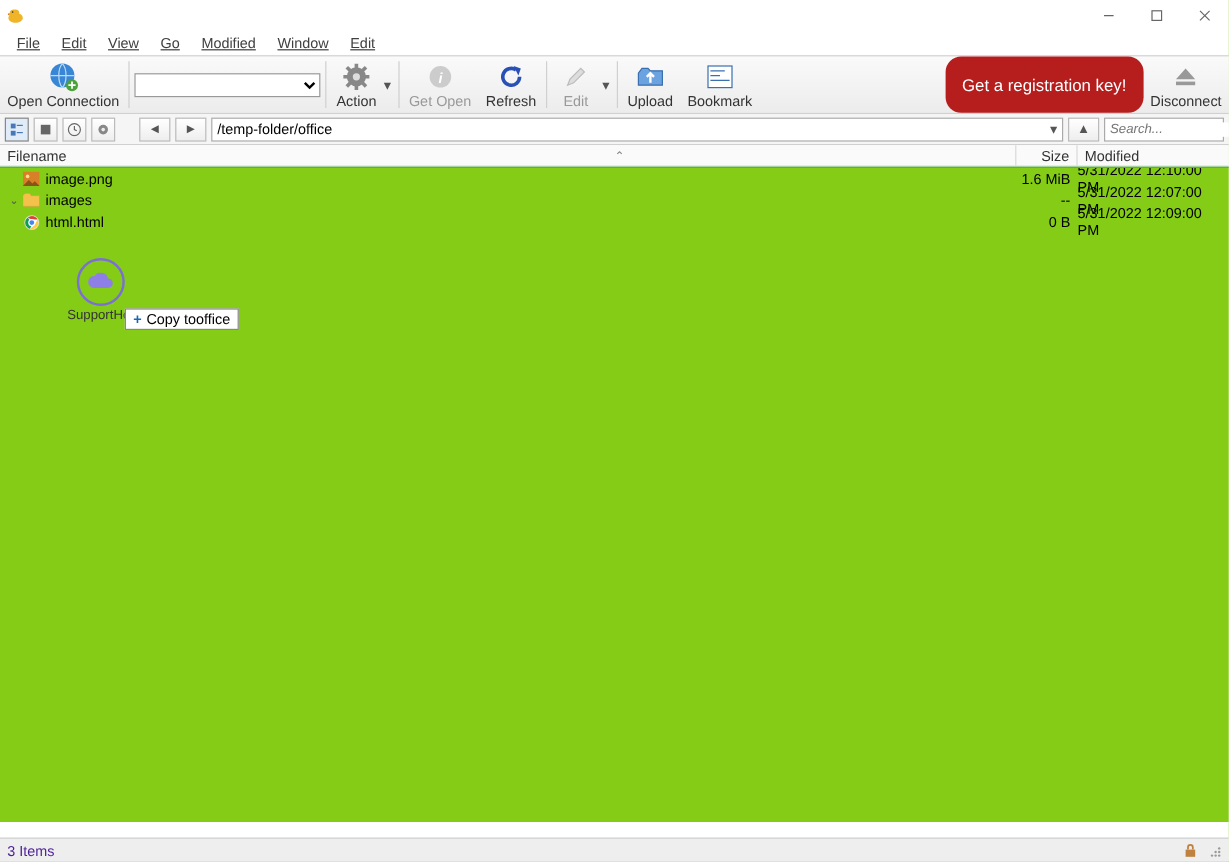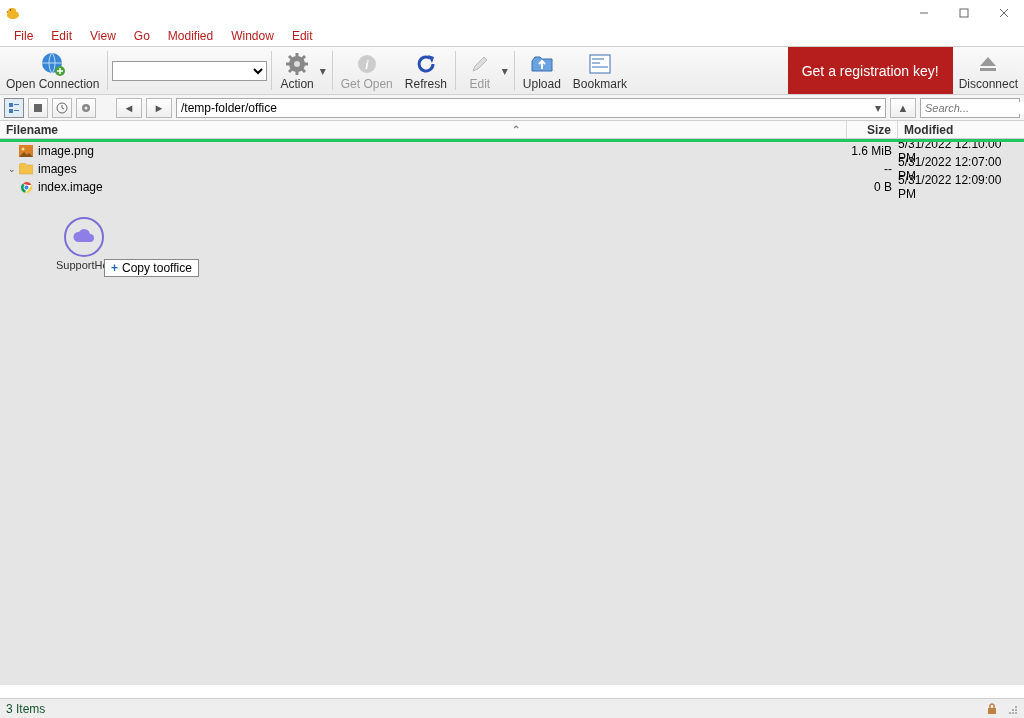--- a/index.html
+++ b/index.html
@@ -4,63 +4,63 @@
 <style>
 * { margin: 0; padding: 0; box-sizing: border-box; font-family: "Segoe UI", Tahoma, sans-serif; font-size: 12px; }
 body { width: 1024px; height: 718px; background: #fff; overflow: hidden; position: relative; }
 
 .titlebar { height: 26px; display: flex; align-items: center; padding-left: 6px; }
 .titlebar .app-icon { width: 16px; height: 16px; }
 .titlebar-buttons { margin-left: auto; display: flex; }
 .titlebar-buttons .btn { width: 40px; height: 26px; display: flex; align-items: center; justify-content: center; color: #666; }
 
 .menubar { height: 20px; display: flex; align-items: center; padding-left: 6px; gap: 2px; }
-.menubar .menu-item { padding: 2px 8px; color: #b91c1c; }
+.menubar .menu-item { padding: 2px 8px; color: #404040; text-decoration: underline; }
 
 .toolbar { height: 49px; border-top: 1px solid #d0d0d0; border-bottom: 1px solid #d0d0d0; background: linear-gradient(#fafafa,#ececec); display: flex; align-items: stretch; }
 .toolbar .tool { display: flex; flex-direction: column; align-items: center; justify-content: center; padding: 2px 6px; min-width: 44px; color: #333; }
 .toolbar .tool.disabled { color: #999; }
 .toolbar .tool .ico { width: 26px; height: 26px; display: flex; align-items: center; justify-content: center; }
 .toolbar .sep { width: 1px; background: #d0d0d0; margin: 4px 2px; }
 .toolbar .quick-connect { width: 155px; align-self: center; margin: 0 2px; display:flex; }
 .toolbar .quick-connect select { flex:1; height:20px; border:1px solid #999; background:#fff; }
 .toolbar .drop { width:10px; align-self:center; color:#555; }
-.toolbar .reg-btn { align-self: stretch; background: #b61e1e; color: #fff; display: flex; align-items: center; padding: 0 14px; font-size: 14px; }
+.toolbar .reg-btn { align-self: stretch; background: #b61e1e; color: #fff; display: flex; align-items: center; padding: 0 14px; font-size: 14px; border-radius: 13px; }
 .toolbar .spacer { flex: 1; }
 
 .navbar { height: 26px; border-bottom: 1px solid #d0d0d0; background: #f5f5f5; display: flex; align-items: center; gap: 4px; padding: 0 4px; }
 .navbar .sqbtn { width: 20px; height: 20px; border: 1px solid #bbb; background: linear-gradient(#fff,#eee); display: flex; align-items: center; justify-content: center; color:#555; font-size:11px; }
 .navbar .sqbtn.active { border-color: #888; background:#e0ecf7; }
 .navbar .gap { width: 12px; }
 .navbar .path { flex: 1; height: 20px; border: 1px solid #aaa; background: #fff; padding: 0 4px; display: flex; align-items: center; }
 .navbar .path input { border: none; outline: none; flex: 1; font-size: 12px; }
 .navbar .path .dd { color: #555; }
 .navbar .search { width: 100px; height: 20px; border: 1px solid #aaa; background: #fff; display: flex; align-items: center; padding: 0 4px; }
 .navbar .search input { border: none; outline: none; flex: 1; font-size: 11px; font-style: italic; color:#777; }
 
-.columns { height: 18px; border-bottom: 1px solid #d0d0d0; display: flex; align-items: center; background: #fafafa; color:#333; position:relative;font-weight:bold; }
+.columns { height: 18px; border-bottom: 1px solid #d0d0d0; display: flex; align-items: center; background: #fafafa; color:#333; position:relative; }
 .columns .col { padding: 0 6px; height:100%; display:flex; align-items:center; }
 .columns .colsep { width:1px; height:100%; background:#d9d9d9; }
 .columns .sort-arrow { position:absolute; left:50%; top:3px; color:#888; font-size:10px; }
 
-.filelist { position: relative; height: 546px; border-top: 3px solid #22c55e; background: #e5e5e5; overflow: hidden; }
+.filelist { position: relative; height: 546px; border-top: 1px solid #22c55e; background: #84cc16; overflow: hidden; }
 .filelist .row { display: flex; align-items: center; height: 18px; padding-left: 8px; }
 .filelist .row .exp { width: 10px; color: #555; font-size: 9px; }
 .filelist .row .fico { width: 16px; height: 14px; display: flex; align-items: center; justify-content: center; margin-right: 4px; }
 .filelist .row .name { flex: 1; }
 .filelist .row .size { width: 50px; text-align: right; padding-right: 6px; }
 .filelist .row .mod { width: 126px; text-align: left; padding-right: 4px; }
 
 .drag-item { position: absolute; left: 56px; top: 75px; width: 56px; text-align: center; }
 .drag-item .circ { width: 40px; height: 40px; border: 2px solid #7b6fd6; border-radius: 50%; margin: 0 auto; display: flex; align-items: center; justify-content: center; }
 .drag-item .lbl { font-size: 11px; color: #333; line-height: 1.1; margin-top: 2px; }
 .copy-tip { position: absolute; left: 104px; top: 117px; height: 18px; border: 1px solid #888; background: #fff; display: flex; align-items: center; padding: 0 6px; font-size: 12px; }
 .copy-tip .plus { color: #1866b5; font-weight: bold; margin-right: 4px; }
 
-.statusbar { position: absolute; bottom: 0; left: 0; right: 0; height: 20px; background: #eee; border-top: 1px solid #d0d0d0; display: flex; align-items: center; padding: 0 6px; color:#14532d; }
+.statusbar { position: absolute; bottom: 0; left: 0; right: 0; height: 20px; background: #eee; border-top: 1px solid #d0d0d0; display: flex; align-items: center; padding: 0 6px; color:#4c1d95; }
 .statusbar .tray { margin-left: auto; display:flex; gap:8px; color:#a05a2c; }
 
 svg { display: block; }
 </style>
 </head>
 <body>
 
 <div class="titlebar">
   <span class="app-icon">
     <svg viewBox="0 0 16 16">
@@ -277,21 +277,21 @@
     <span class="exp"></span>
     <span class="fico">
         <svg width="13" height="13">
           <circle cx="6.5" cy="6.5" r="6" fill="#fff" stroke="#ccc" stroke-width="0.5"></circle>
           <path d="M6.5 1a5.5 5.5 0 0 1 4.9 3H6.5L3 2.5A5.5 5.5 0 0 1 6.5 1z" fill="#db4437"></path>
           <path d="M1.2 5A5.5 5.5 0 0 0 5 11.8L7 7 3 2.5A5.5 5.5 0 0 0 1.2 5z" fill="#0f9d58"></path>
           <path d="M11.4 4L8.5 9 5 11.8a5.5 5.5 0 0 0 6.4-7.8z" fill="#ffcd40"></path>
           <circle cx="6.5" cy="6.5" r="2.5" fill="#4285f4" stroke="#fff"></circle>
         </svg>
       </span>
-    <span class="name">index.image</span>
+    <span class="name">html.html</span>
     <span class="size">0 B</span>
     <span class="mod">5/31/2022 12:09:00 PM</span>
   </div>
 
   <div class="drag-item">
     <div class="circ">
       <svg width="24" height="16">
           <path d="M6 13a5 5 0 0 1 1-10 6 6 0 0 1 11 2 4 4 0 0 1 0 8H6z" fill="#8d7fe6"></path>
         </svg>
     </div>

